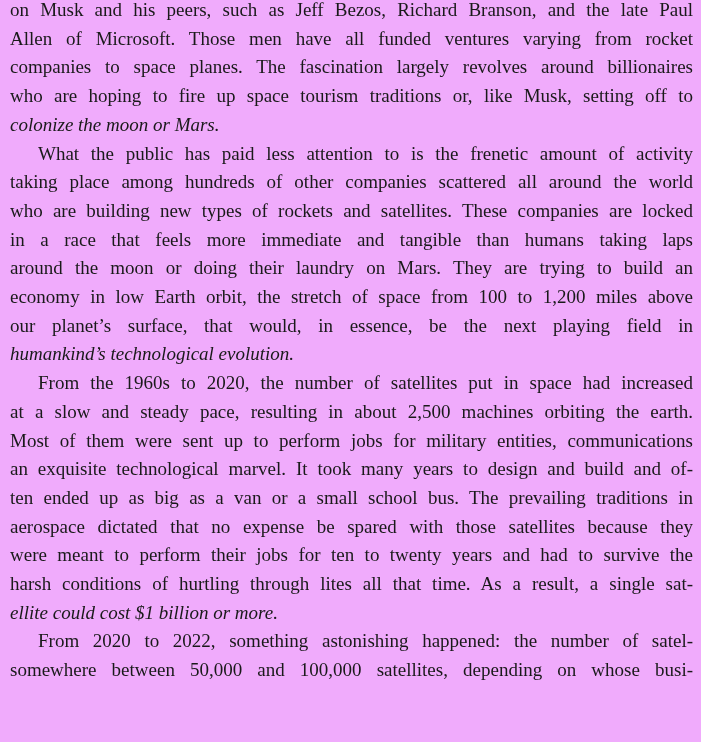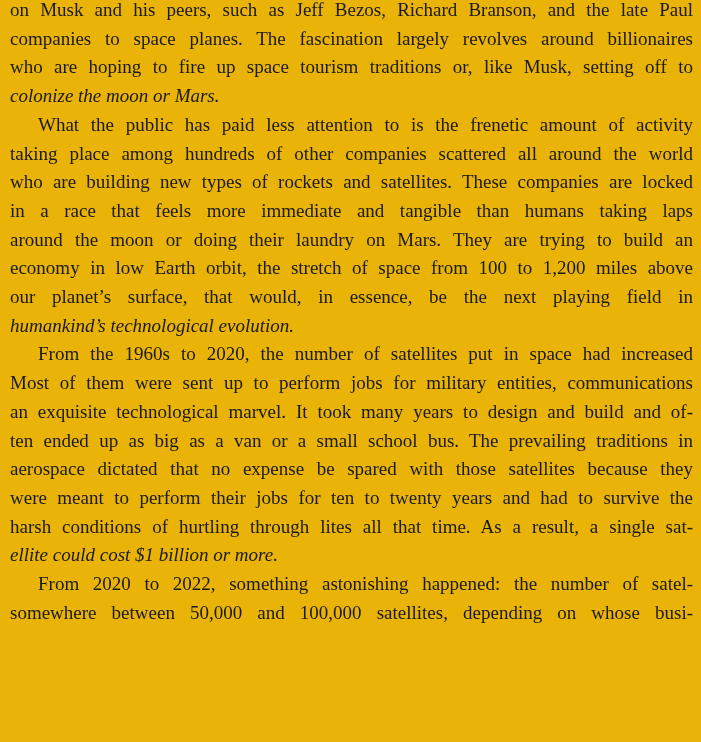--- a/index.html
+++ b/index.html
@@ -5,21 +5,21 @@
   html, body {
     margin: 0;
     padding: 0;
     background: #ffffff;
   }
   .page {
     position: relative;
     box-sizing: border-box;
     width: 701px;
     height: 742px;
-    background: #eab308;
+    background: #f0abfc;
     padding: 0 8px 0 10px;
     overflow: hidden;
     font-family: "Liberation Serif", "DejaVu Serif", serif;
     font-size: 19px;
     line-height: 28.7px;
     color: #1a1a1a;
     font-kerning: normal;
   }
   .page-inner {
     margin-top: -4px;
@@ -37,32 +37,34 @@
   .line.indent {
     text-indent: 28px;
   }
 </style>
 </head>
 <body>
 
 <main class="page">
   <div class="page-inner" id="page-text" style="color: rgb(26, 26, 26);">
       <div class="line">on Musk and his peers, such as Jeff Bezos, Richard Branson, and the late Paul</div>
+      <div class="line">Allen of Microsoft. Those men have all funded ventures varying from rocket</div>
       <div class="line">companies to space planes. The fascination largely revolves around billionaires</div>
       <div class="line">who are hoping to fire up space tourism traditions or, like Musk, setting off to</div>
       <div class="line endline">colonize the moon or Mars.</div>
       <div class="line indent">What the public has paid less attention to is the frenetic amount of activity</div>
       <div class="line">taking place among hundreds of other companies scattered all around the world</div>
       <div class="line">who are building new types of rockets and satellites. These companies are locked</div>
       <div class="line">in a race that feels more immediate and tangible than humans taking laps</div>
       <div class="line">around the moon or doing their laundry on Mars. They are trying to build an</div>
       <div class="line">economy in low Earth orbit, the stretch of space from 100 to 1,200 miles above</div>
       <div class="line">our planet’s surface, that would, in essence, be the next playing field in</div>
       <div class="line endline">humankind’s technological evolution.</div>
       <div class="line indent">From the 1960s to 2020, the number of satellites put in space had increased</div>
+      <div class="line">at a slow and steady pace, resulting in about 2,500 machines orbiting the earth.</div>
       <div class="line">Most of them were sent up to perform jobs for military entities, communications</div>
       <div class="line">an exquisite technological marvel. It took many years to design and build and of-</div>
       <div class="line">ten ended up as big as a van or a small school bus. The prevailing traditions in</div>
       <div class="line">aerospace dictated that no expense be spared with those satellites because they</div>
       <div class="line">were meant to perform their jobs for ten to twenty years and had to survive the</div>
       <div class="line">harsh conditions of hurtling through lites all that time. As a result, a single sat-</div>
       <div class="line endline">ellite could cost $1 billion or more.</div>
       <div class="line indent">From 2020 to 2022, something astonishing happened: the number of satel-</div>
       <div class="line">somewhere between 50,000 and 100,000 satellites, depending on whose busi-</div>
     </div>

